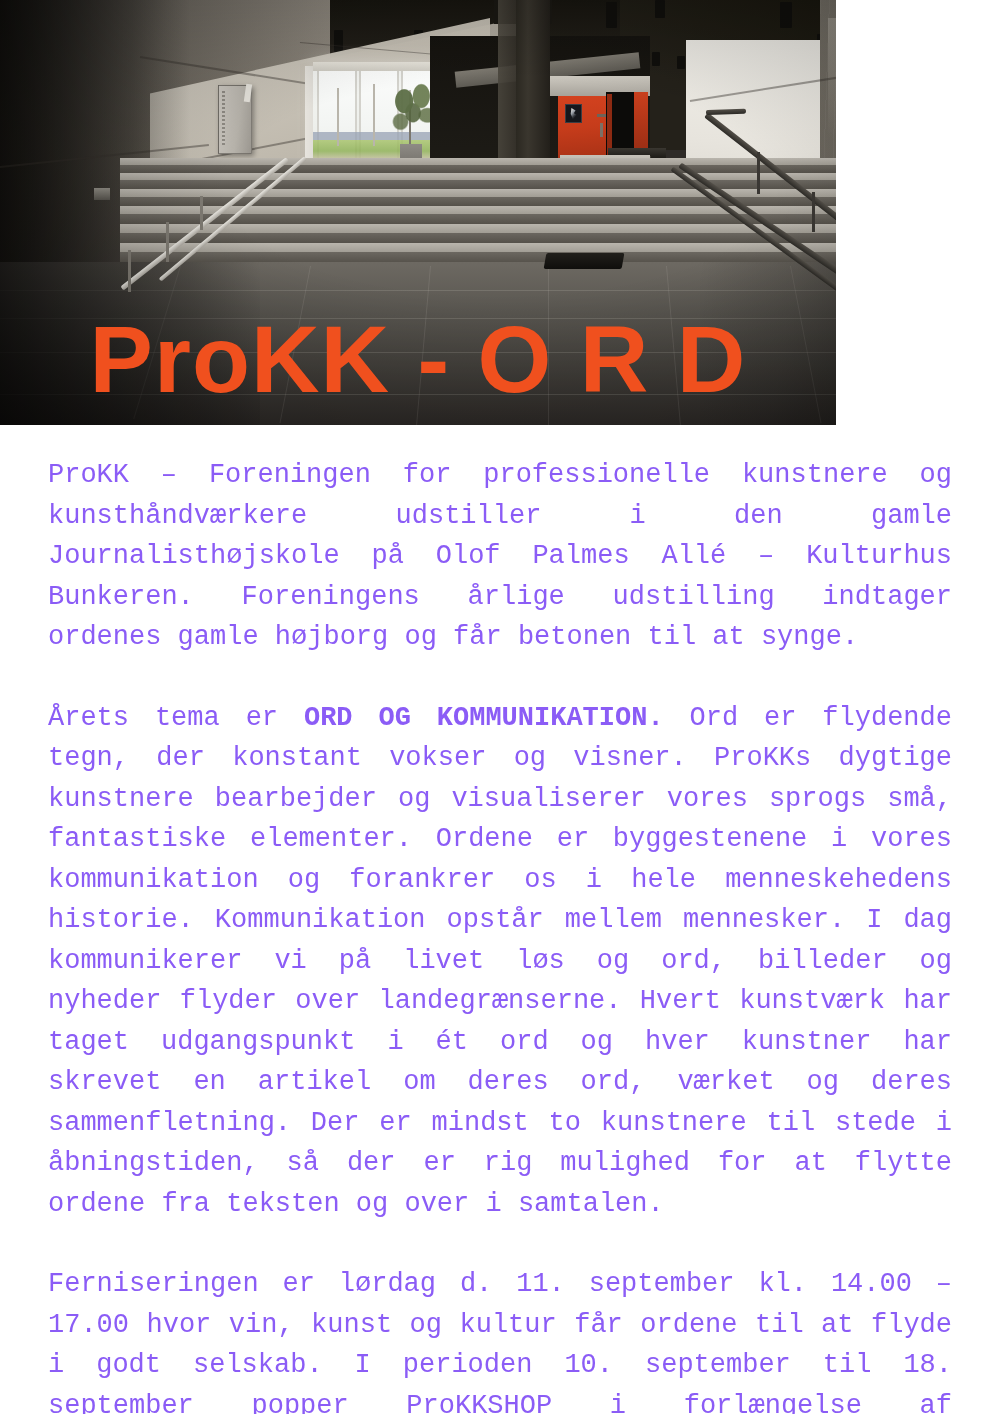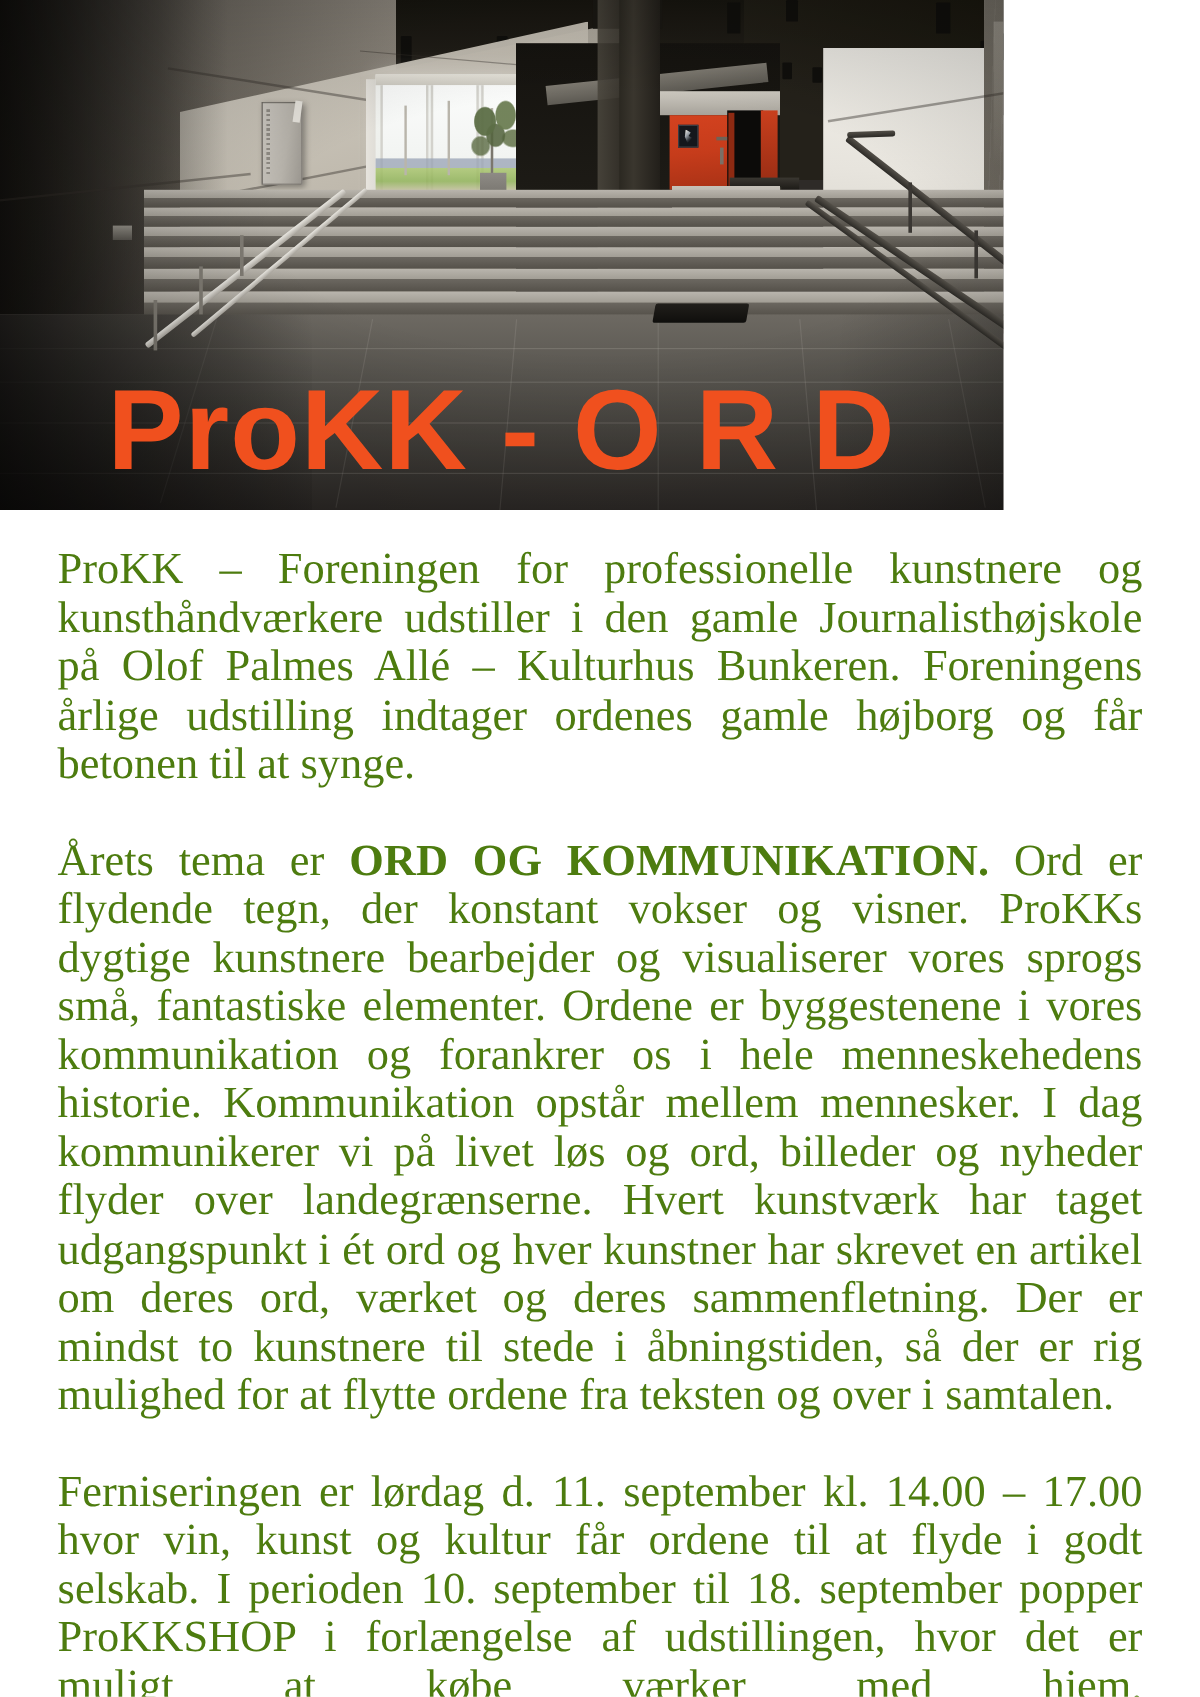--- a/index.html
+++ b/index.html
@@ -331,24 +331,24 @@
 
   
   .content {
     position: absolute;
     left: 48px;
     top: 455px;
     width: 904px;
   }
   .para {
     margin: 0 0 40px 0;
-    font-family: Liberation Serif, serif;
-    font-size: 37px;
+    font-family: Liberation Mono, monospace;
+    font-size: 27px;
     line-height: 40.5px;
-    color: #4d7c0f;
+    color: #8b5cf6;
     text-align: justify;
     text-justify: inter-word;
     hyphens: none;
   }
   .para.last { margin-bottom: 0; }
   .para b { font-weight: bold; }
   .addr {
     display: block;
     text-align: left;
   }

